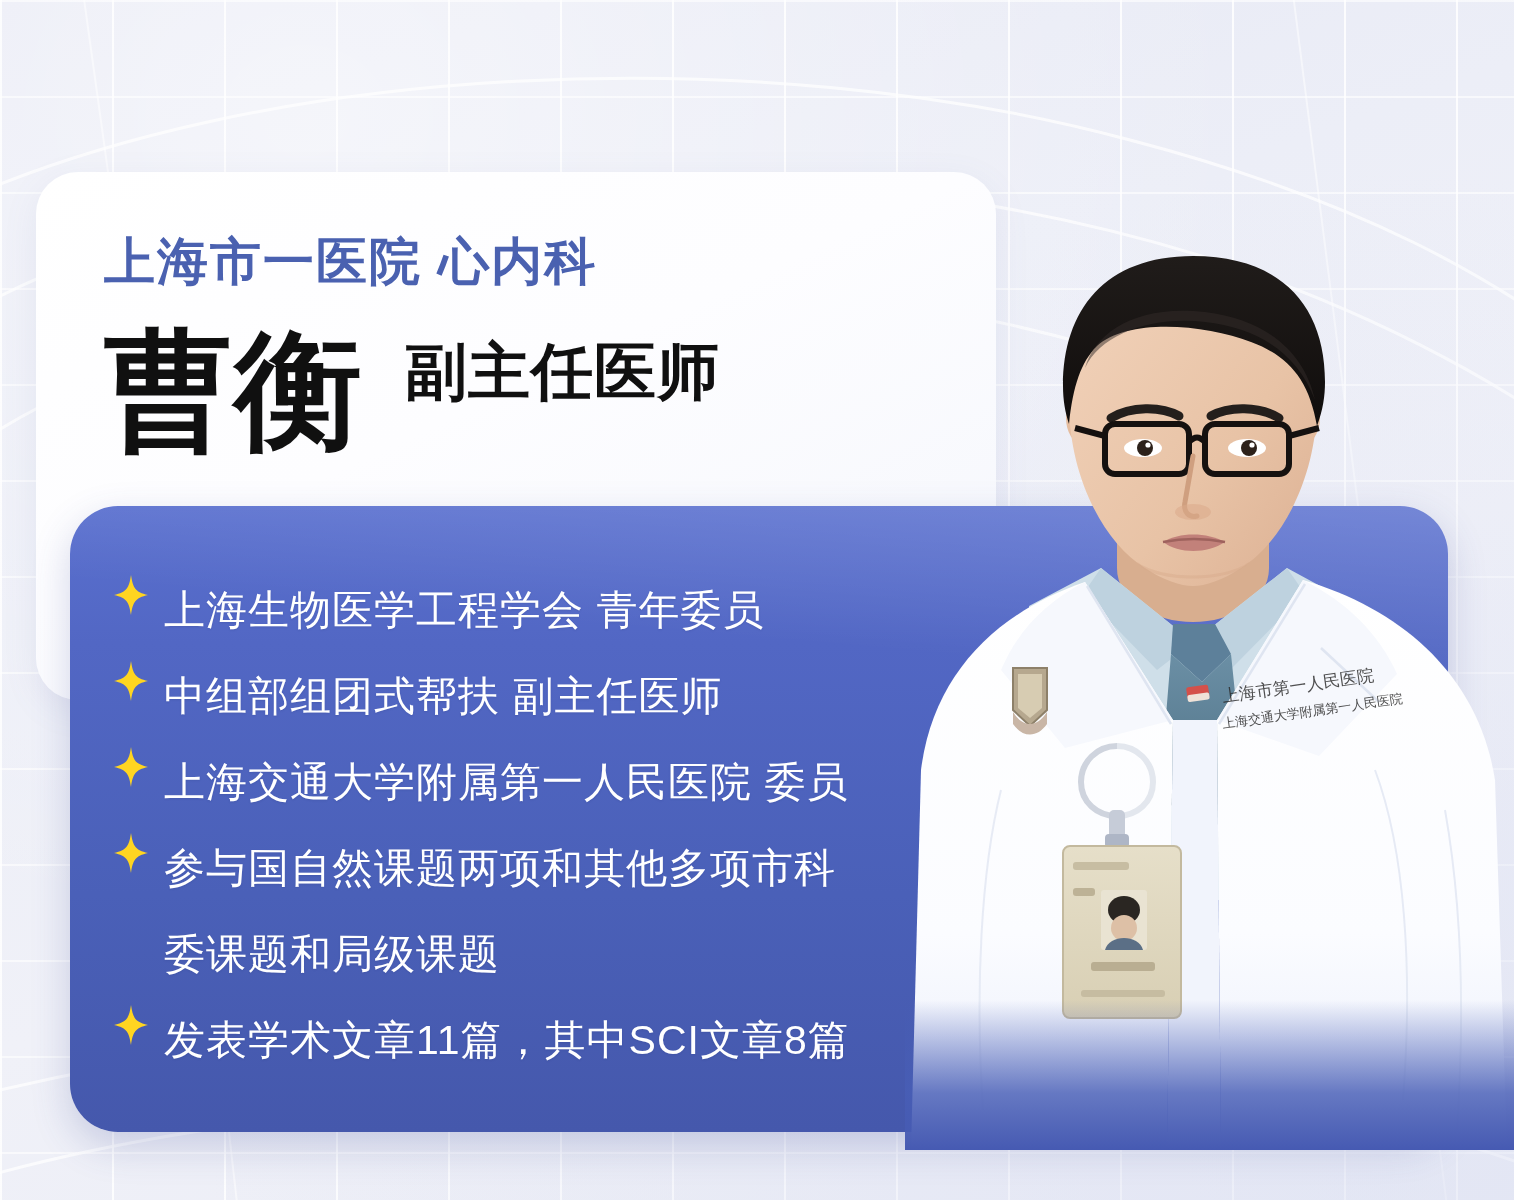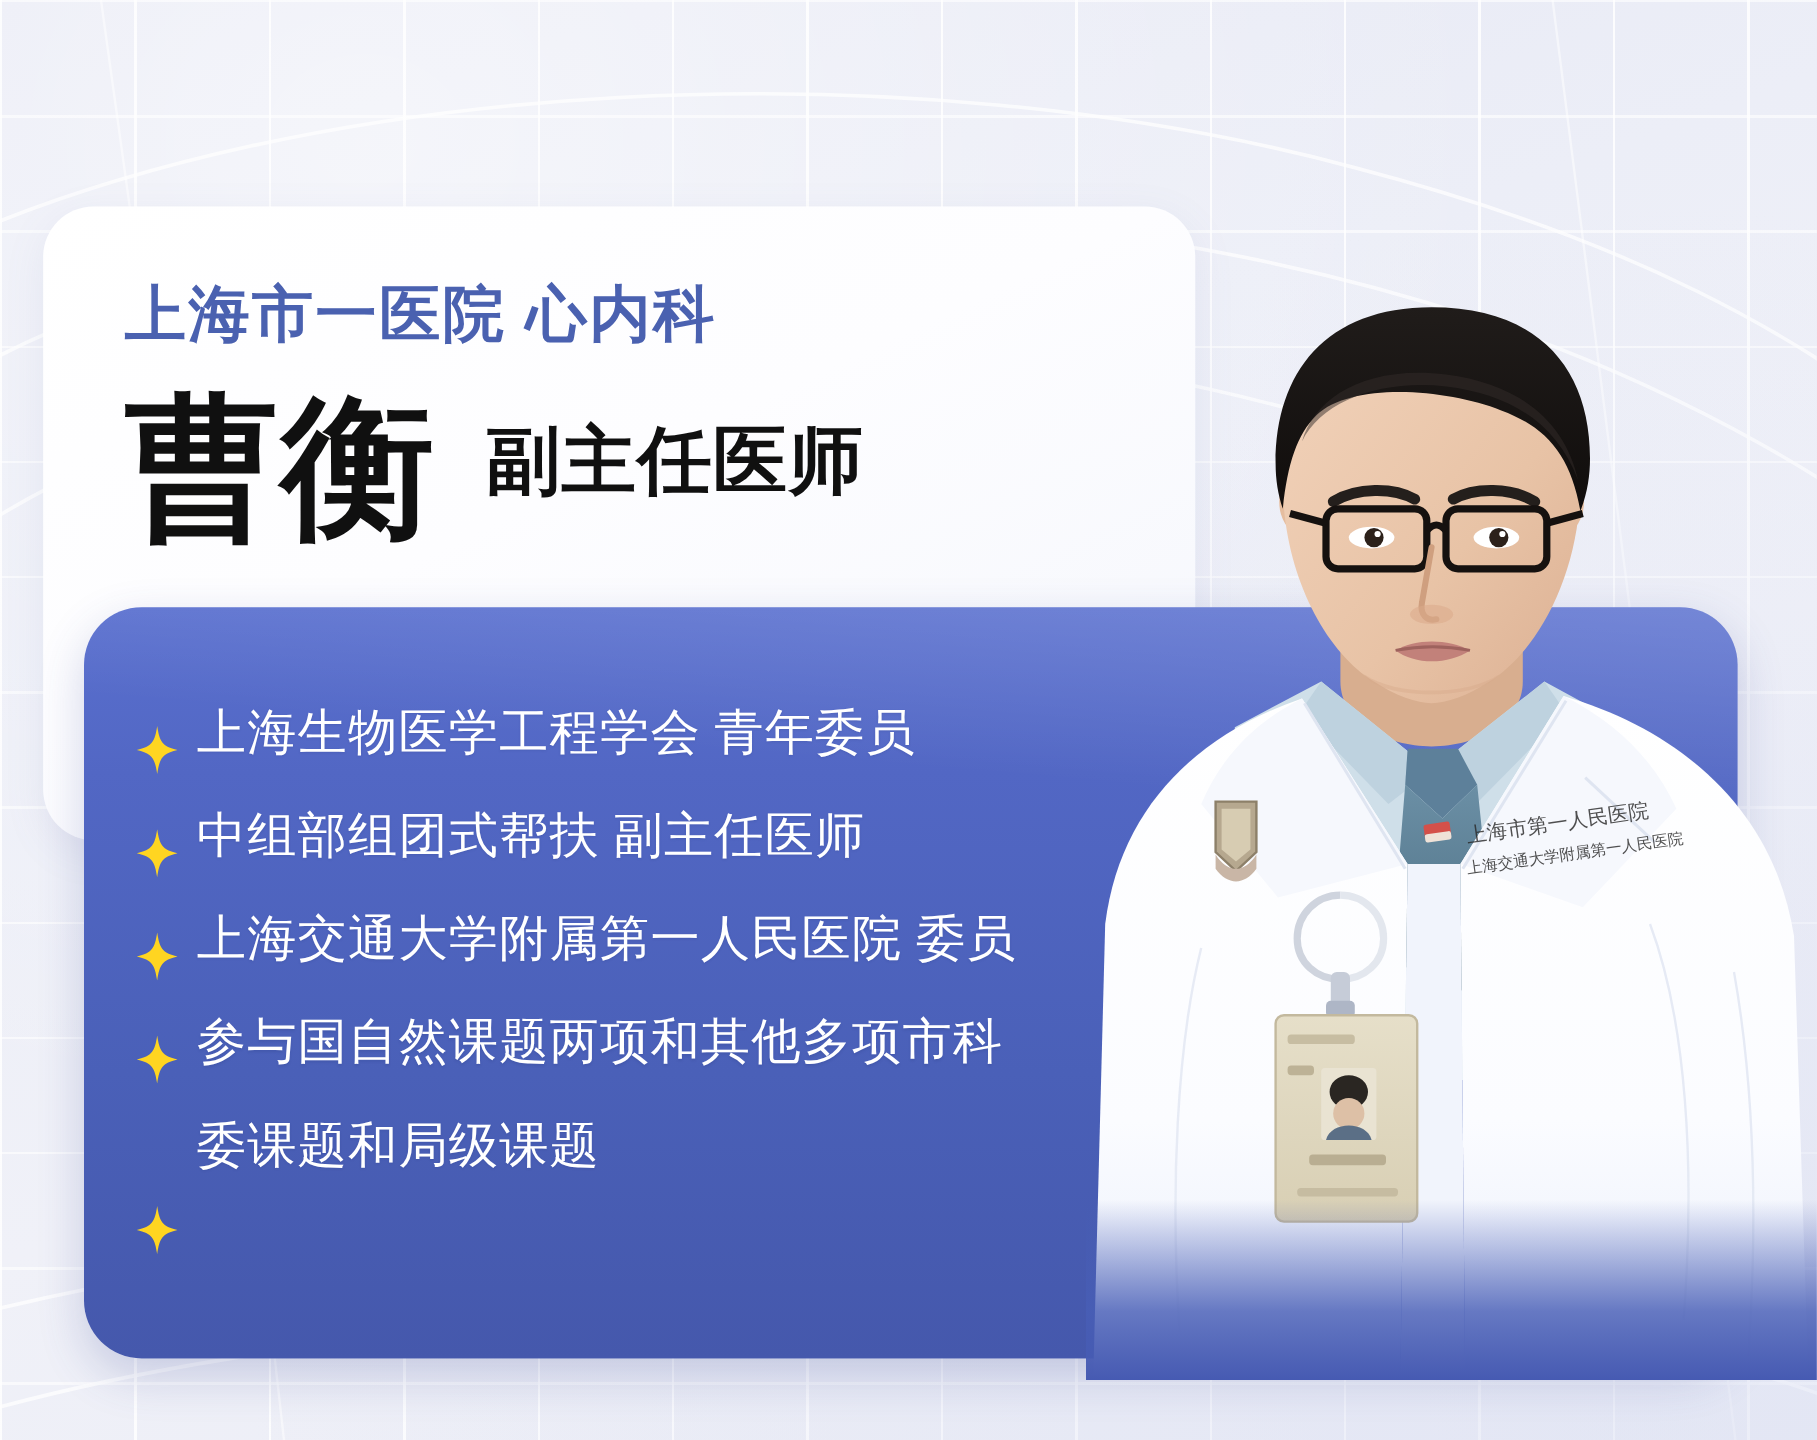--- a/index.html
+++ b/index.html
@@ -39,21 +39,21 @@
 
   
   .dept{
     position:absolute;left:104px;top:228px;
     font-size:51px;font-weight:700;letter-spacing:2px;
     color:#4a61b0;white-space:nowrap;
     font-family:"Liberation Sans","DejaVu Sans",sans-serif;
   }
   .name-row{
     position:absolute;left:104px;top:330px;
-    display:flex;align-items:center;white-space:nowrap;
+    display:flex;align-items:flex-start;white-space:nowrap;
   }
   .doc-name{
     font-size:128px;font-weight:800;line-height:.96;
     color:#101010;letter-spacing:2px;
   }
   .doc-title{
     font-size:62px;font-weight:700;color:#101010;
     margin-left:41px;margin-bottom:14px;letter-spacing:1px;
   }
 
@@ -68,23 +68,22 @@
   .panel-sheen{
     position:absolute;inset:0;
     background:linear-gradient(185deg, rgba(255,255,255,.16) 0%, rgba(255,255,255,0) 26%);
     pointer-events:none;
   }
 
   .cred-list{
     position:absolute;left:112px;top:572px;width:900px;
   }
   .cred-item{
-    display:flex;align-items:flex-end;
+    display:flex;align-items:flex-start;
     margin-bottom:10px;
-    font-family:Liberation Serif, serif;
   }
   .spark{
     flex:0 0 auto;width:38px;height:46px;margin-right:14px;
     display:flex;align-items:center;justify-content:center;
   }
   .spark svg{display:block;}
   .spark.hidden{visibility:hidden;}
   .cred-text{
     color:#ffffff;font-size:41px;line-height:76px;font-weight:500;
     letter-spacing:1px;white-space:nowrap;
@@ -178,20 +177,21 @@
           </svg>
         </span>
         <span class="cred-text">委课题和局级课题</span>
       </div>
       <div class="cred-item">
         <span class="spark">
           <svg width="34" height="40" viewBox="0 0 34 40">
             <path d="M17 0 C19 13 21 17 34 20 C21 23 19 27 17 40 C15 27 13 23 0 20 C13 17 15 13 17 0 Z" fill="#ffd521"></path>
           </svg>
         </span>
+        <span class="cred-text">发表学术文章11篇，其中SCI文章8篇</span>
       </div>
     </div>
 
   <div class="portrait">
     <svg width="610" height="900" viewBox="0 0 610 900" fill="none">
       <defs>
         <linearGradient id="coatGrad" x1="0" y1="0" x2="0" y2="1">
           <stop offset="0%" stop-color="#ffffff"></stop>
           <stop offset="62%" stop-color="#fbfcff"></stop>
           <stop offset="100%" stop-color="#e7ecfa"></stop>

